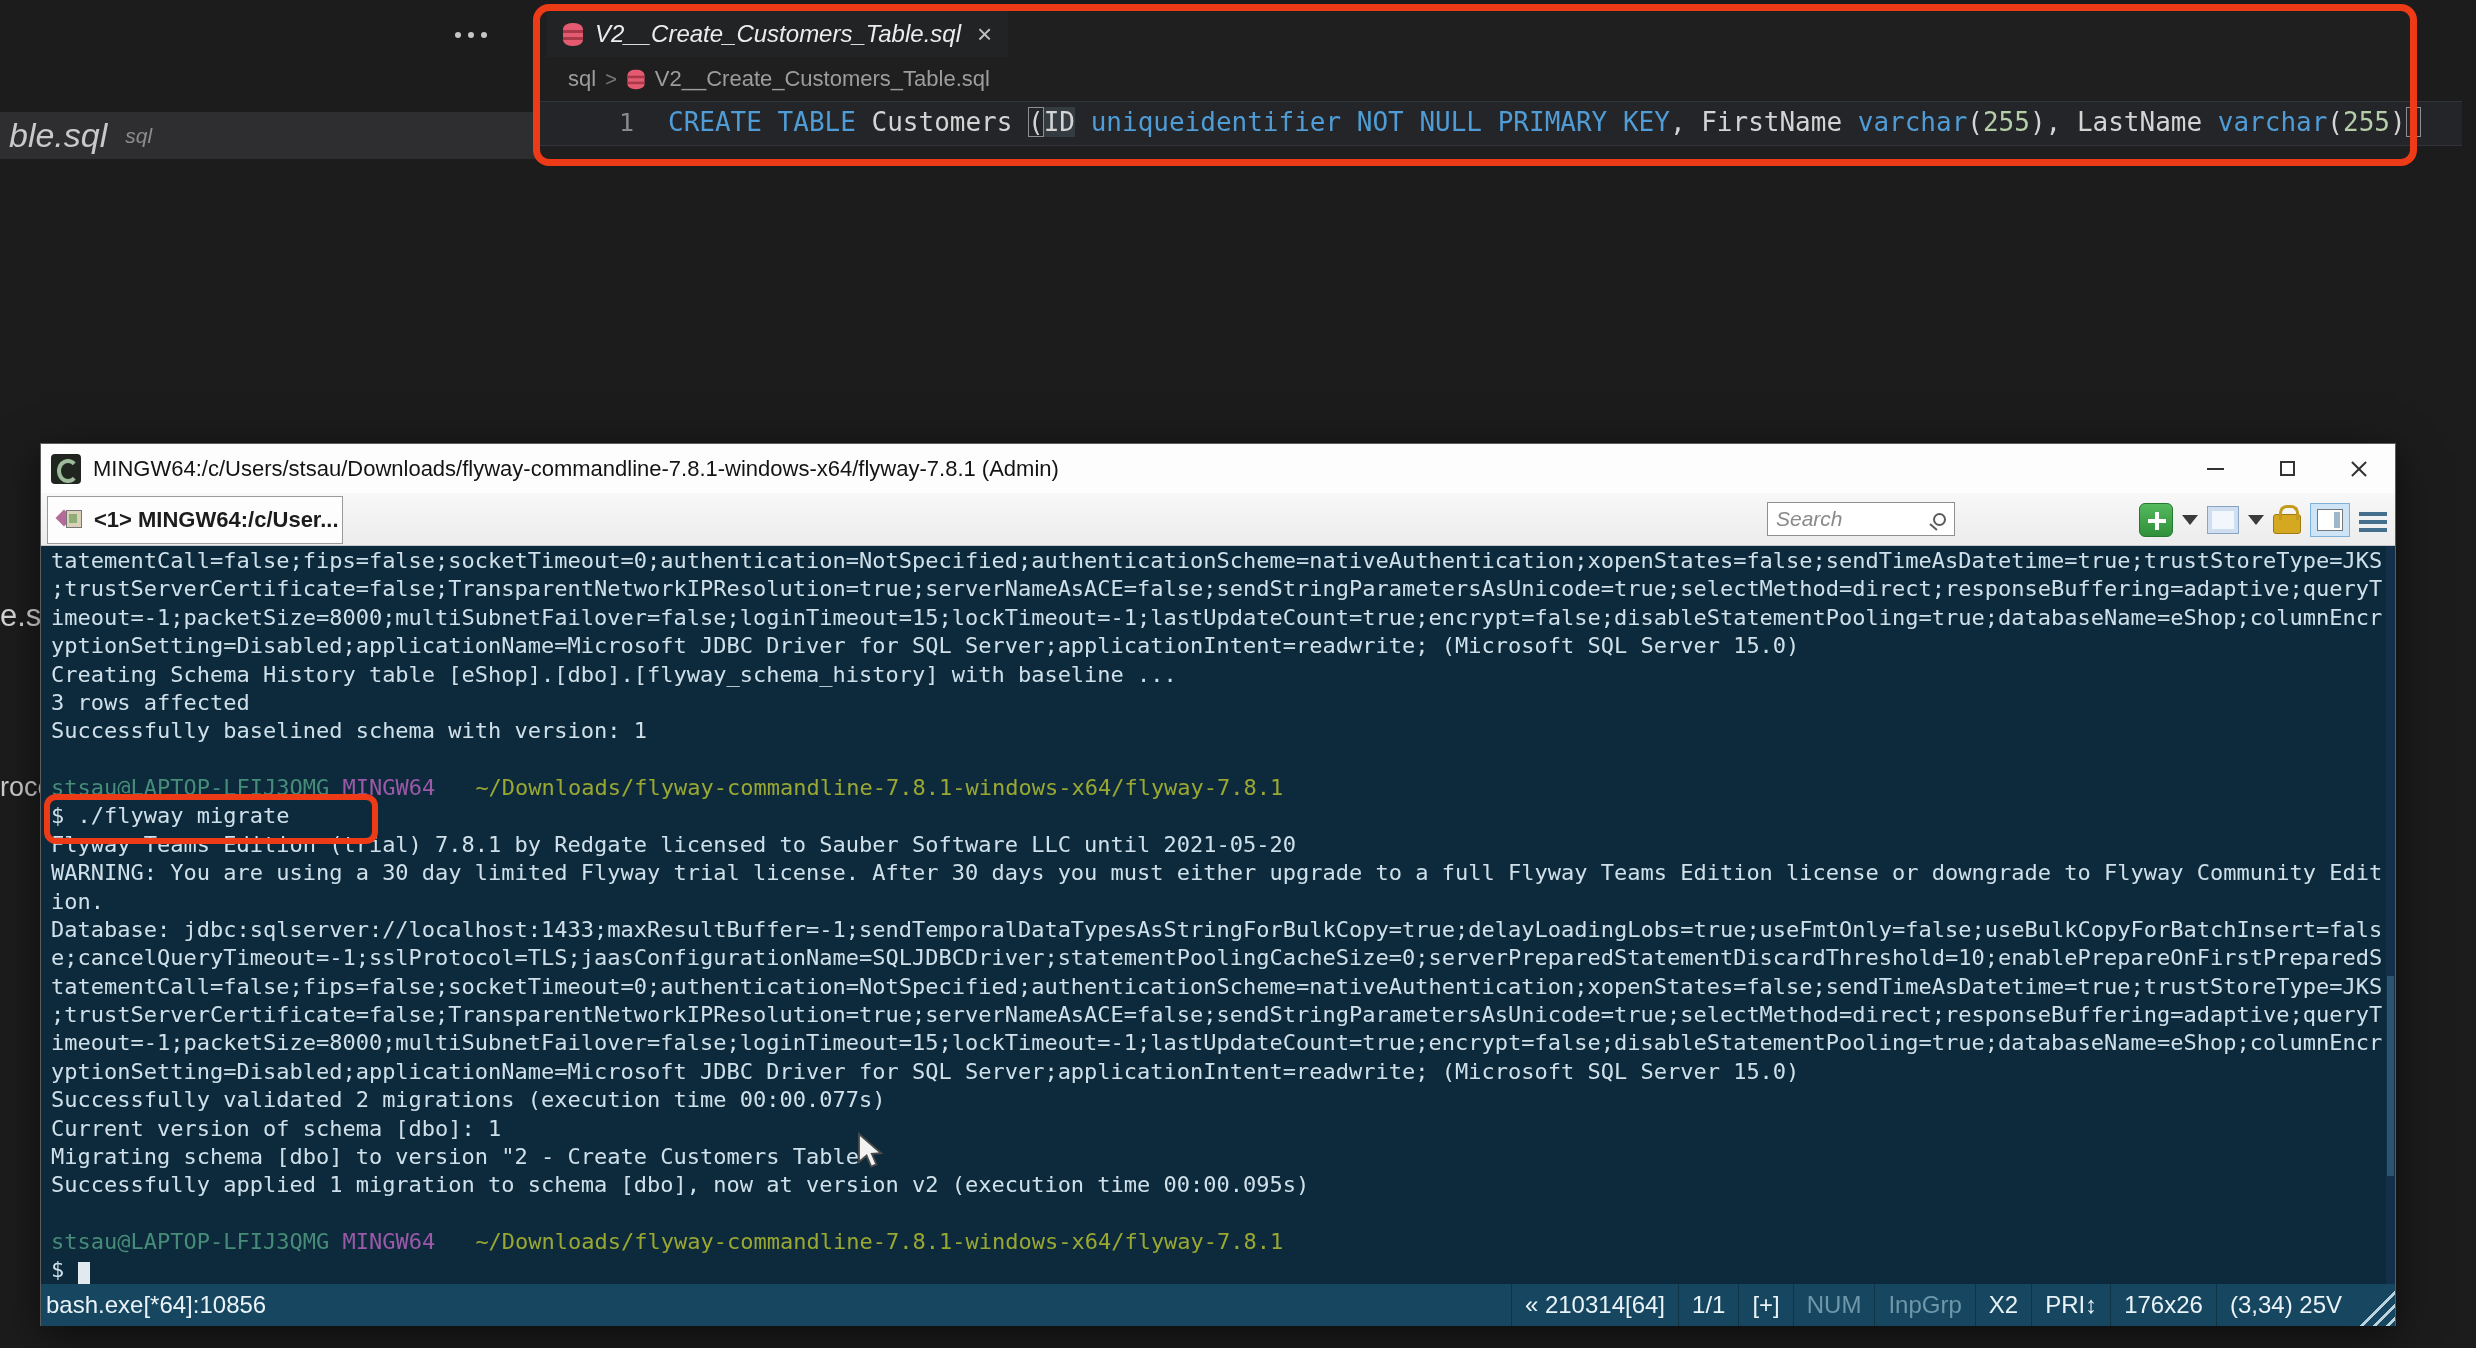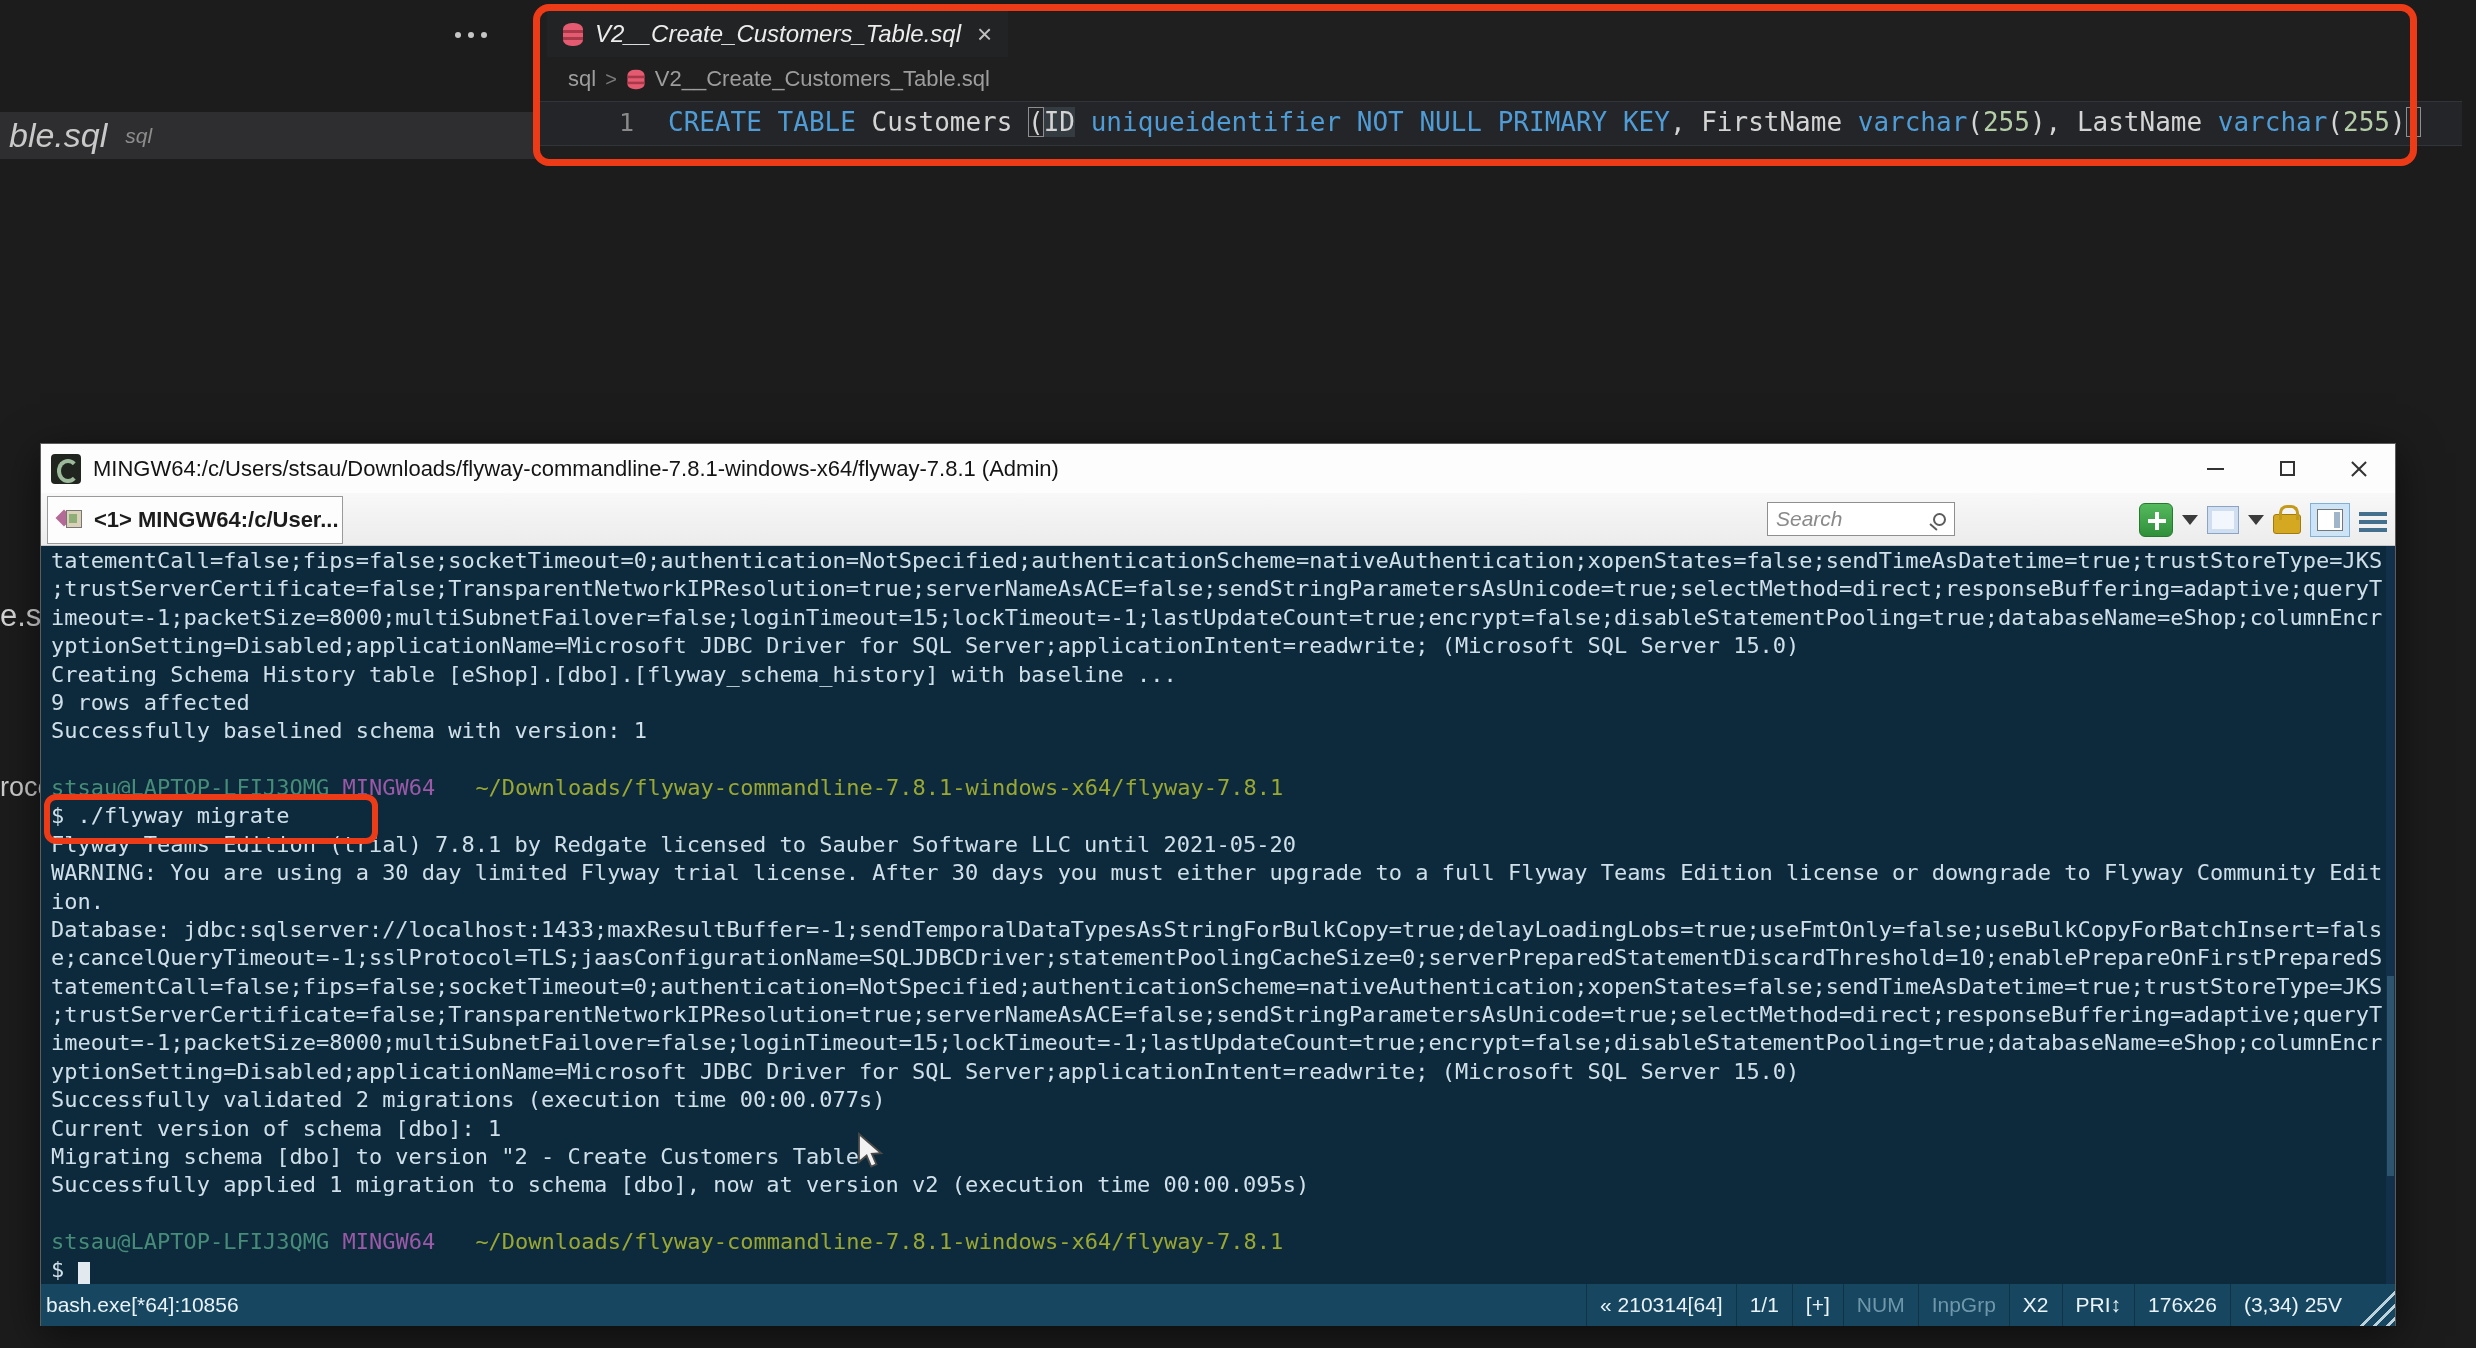--- a/index.html
+++ b/index.html
@@ -101,21 +101,21 @@
   .t-content{position:absolute;left:0;top:102px;width:100%;height:738px;background:#0d2a3c;
              padding:2px 0 17px 10px;overflow:hidden;}
   .tline{height:28.38px;white-space:pre;font-family:"DejaVu Sans Mono",monospace;font-size:22px;
          color:#cfe0ea;}
   .seg-u{color:#468c78;} .seg-m{color:#9b59a8;} .seg-p{color:#9aa832;margin-left:27px;}
   .seg-cur{display:inline-block;width:12px;height:25px;background:#e3eaef;vertical-align:-5px;}
   .t-scroll{position:absolute;right:0;top:102px;width:9px;height:738px;background:#123049;}
   .t-scroll .thumb{position:absolute;left:1px;top:430px;width:7px;height:200px;background:#2c546e;}
 
   .t-status{position:absolute;left:0;top:840px;width:100%;height:42px;background:#174760;
-            display:flex;align-items:center;color:#e9f3f8;font-size:21px;}
+            display:flex;align-items:center;color:#e9f3f8;font-size:24px;}
   .t-status .left{margin-left:5px;white-space:nowrap;}
   .scells{margin-left:auto;display:flex;align-items:center;height:100%;}
   .scell{padding:0 13px;height:100%;display:flex;align-items:center;border-left:1px solid rgba(0,0,0,.28);
          white-space:nowrap;}
   .scell.dim{color:#6f97aa;}
   .grip{width:40px;height:42px;clip-path:polygon(100% 0,100% 100%,0 100%);
         background:repeating-linear-gradient(135deg,transparent 0 6px,#bcd3de 6px 9px);}
 
   
   .mouse{position:absolute;left:856px;top:1132px;z-index:60;}
@@ -196,21 +196,21 @@
         <div class="menu-icon"></div>
       </div>
     </div>
 
     <div class="t-content">
         <div class="tline"><span class="seg-t">tatementCall=false;fips=false;socketTimeout=0;authentication=NotSpecified;authenticationScheme=nativeAuthentication;xopenStates=false;sendTimeAsDatetime=true;trustStoreType=JKS</span></div>
         <div class="tline"><span class="seg-t">;trustServerCertificate=false;TransparentNetworkIPResolution=true;serverNameAsACE=false;sendStringParametersAsUnicode=true;selectMethod=direct;responseBuffering=adaptive;queryT</span></div>
         <div class="tline"><span class="seg-t">imeout=-1;packetSize=8000;multiSubnetFailover=false;loginTimeout=15;lockTimeout=-1;lastUpdateCount=true;encrypt=false;disableStatementPooling=true;databaseName=eShop;columnEncr</span></div>
         <div class="tline"><span class="seg-t">yptionSetting=Disabled;applicationName=Microsoft JDBC Driver for SQL Server;applicationIntent=readwrite; (Microsoft SQL Server 15.0)</span></div>
         <div class="tline"><span class="seg-t">Creating Schema History table [eShop].[dbo].[flyway_schema_history] with baseline ...</span></div>
-        <div class="tline"><span class="seg-t">9 rows affected</span></div>
+        <div class="tline"><span class="seg-t">3 rows affected</span></div>
         <div class="tline"><span class="seg-t">Successfully baselined schema with version: 1</span></div>
         <div class="tline">&nbsp;</div>
         <div class="tline"><span class="seg-u">stsau@LAPTOP-LFIJ3QMG</span><span class="seg-t"> </span><span class="seg-m">MINGW64</span><span class="seg-t"> </span><span class="seg-p">~/Downloads/flyway-commandline-7.8.1-windows-x64/flyway-7.8.1</span></div>
         <div class="tline"><span class="seg-t">$ ./flyway migrate</span></div>
         <div class="tline"><span class="seg-t">Flyway Teams Edition (trial) 7.8.1 by Redgate licensed to Sauber Software LLC until 2021-05-20</span></div>
         <div class="tline"><span class="seg-t">WARNING: You are using a 30 day limited Flyway trial license. After 30 days you must either upgrade to a full Flyway Teams Edition license or downgrade to Flyway Community Edit</span></div>
         <div class="tline"><span class="seg-t">ion.</span></div>
         <div class="tline"><span class="seg-t">Database: jdbc:sqlserver://localhost:1433;maxResultBuffer=-1;sendTemporalDataTypesAsStringForBulkCopy=true;delayLoadingLobs=true;useFmtOnly=false;useBulkCopyForBatchInsert=fals</span></div>
         <div class="tline"><span class="seg-t">e;cancelQueryTimeout=-1;sslProtocol=TLS;jaasConfigurationName=SQLJDBCDriver;statementPoolingCacheSize=0;serverPreparedStatementDiscardThreshold=10;enablePrepareOnFirstPreparedS</span></div>
         <div class="tline"><span class="seg-t">tatementCall=false;fips=false;socketTimeout=0;authentication=NotSpecified;authenticationScheme=nativeAuthentication;xopenStates=false;sendTimeAsDatetime=true;trustStoreType=JKS</span></div>

